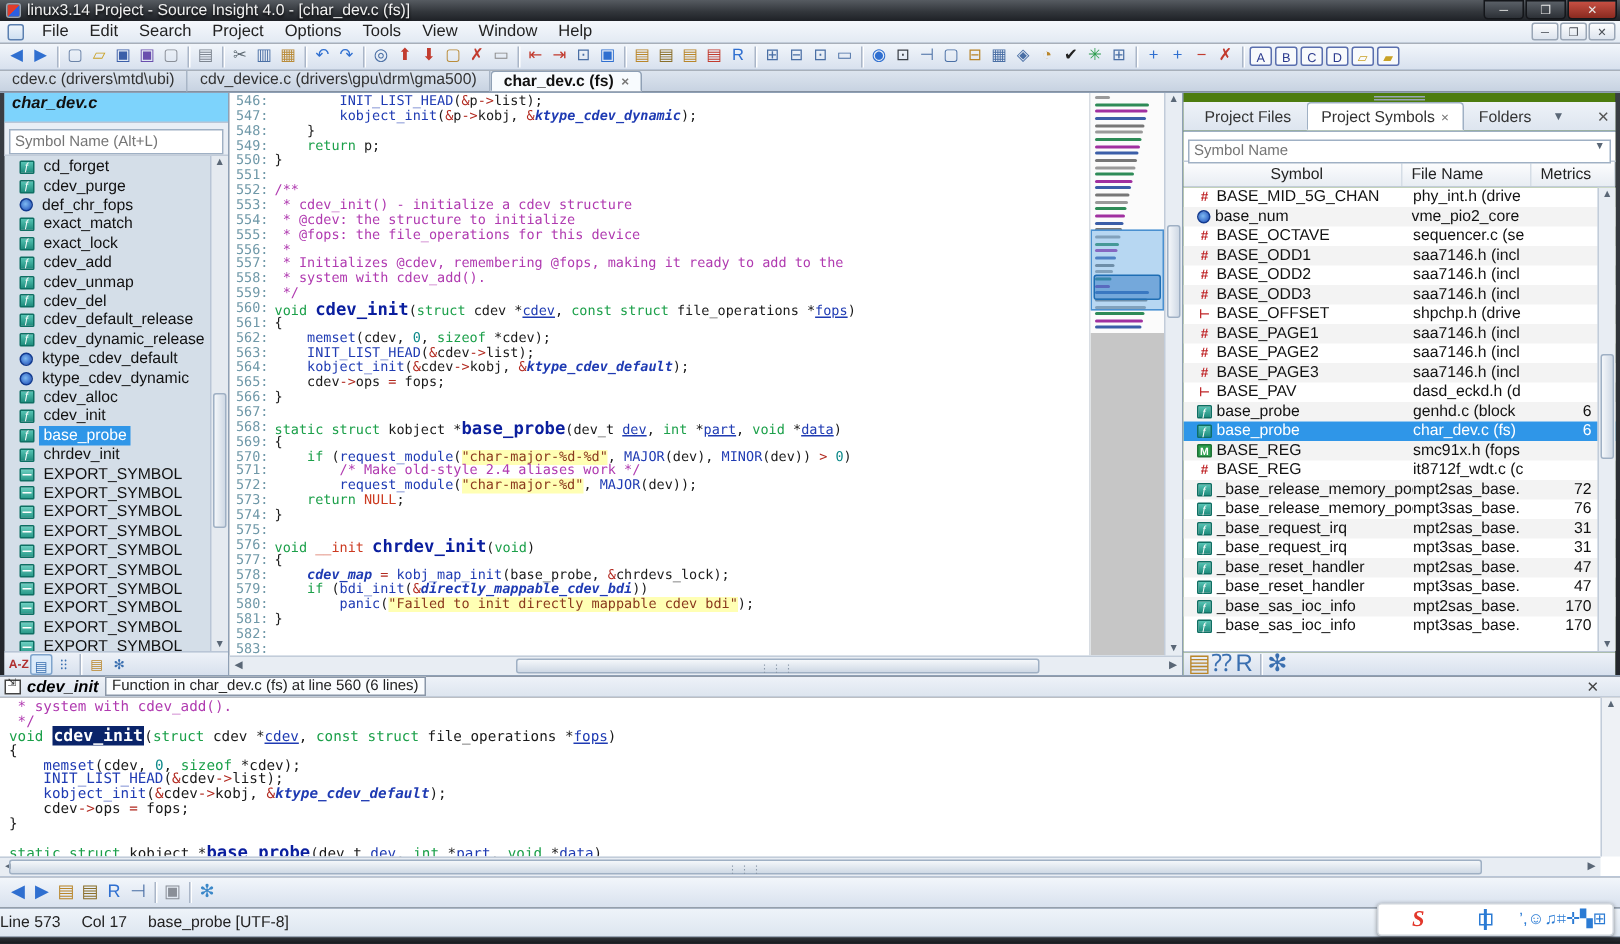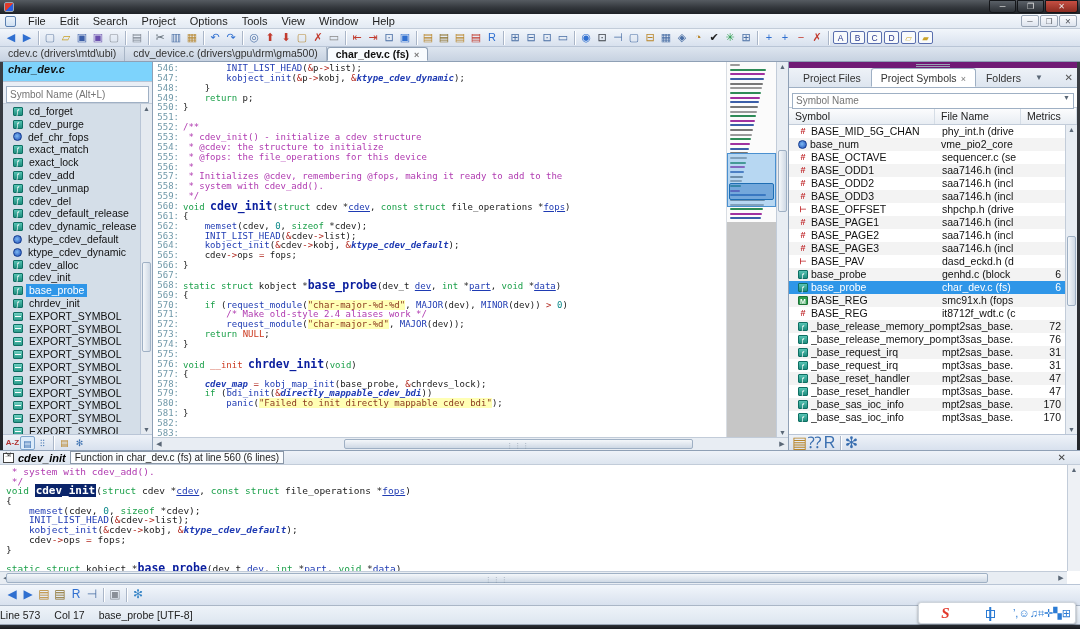--- a/index.html
+++ b/index.html
@@ -90,35 +90,35 @@
   .mm-view{position:absolute;left:0;right:0;top:91px;height:54px;background:rgba(100,170,230,.45);border:1px solid #4a90d0;}
   .mm-box{position:absolute;left:2px;right:2px;top:121px;height:17px;background:rgba(35,110,190,.45);border:1px solid #1f6eb4;border-radius:2px;}
   .vscroll{width:12px;flex:none;background:#e8edf3;border-left:1px solid #c2ccd9;position:relative;}
   .vscroll .thumb{position:absolute;left:1px;right:1px;top:88px;height:62px;background:linear-gradient(90deg,#f4f7fa,#cfd9e5);border:1px solid #9fb0c4;border-radius:2px;}
   .hscroll{height:13px;background:#e8edf3;border-top:1px solid #c2ccd9;position:relative;flex:none;}
   .hscroll .thumb{position:absolute;top:1px;bottom:1px;left:30%;width:55%;background:linear-gradient(#f4f7fa,#cfd9e5);border:1px solid #9fb0c4;border-radius:2px;}
   .hscroll .grip{position:absolute;top:2px;left:50%;transform:translateX(-50%);font-size:7px;color:#8a98a8;letter-spacing:1px;}
   .harr{position:absolute;top:0;bottom:0;width:12px;text-align:center;font-size:7px;line-height:12px;color:#5a6776;}
 
   
-  .rpanel{width:289px;background:#701a75;display:flex;flex-direction:column;border-left:1px solid #8fa0b5;flex:none;}
+  .rpanel{width:289px;background:#4d7c0f;display:flex;flex-direction:column;border-left:1px solid #8fa0b5;flex:none;}
   .rp-grip{height:6px;position:relative;}
   .rp-grip::after{content:"";position:absolute;left:44%;right:44%;top:2px;height:1px;background:#9aa6b6;box-shadow:0 2px 0 #9aa6b6;}
   .rp-tabs{height:20px;display:flex;align-items:flex-end;border-bottom:1px solid #9fb0c4;font-size:10.5px;color:#333;padding-left:4px;position:relative;background:linear-gradient(#eef2f8,#dde5ef);}
   .rp-tab{height:19px;line-height:18px;padding:0 9px;border:1px solid transparent;white-space:nowrap;}
   .rp-tab.active{background:#fff;border:1px solid #9fb0c4;border-bottom-color:#fff;border-radius:3px 3px 0 0;}
   .rp-tab .tabx{margin-left:4px;}
   .rp-chev{width:16px;text-align:center;color:#5a6776;font-size:8px;line-height:18px;}
   .rp-close{position:absolute;right:4px;top:4px;font-size:10px;color:#555;}
   .rp-searchwrap{height:20px;background:#fff;border-bottom:1px solid #c2ccd9;padding:2px 3px;position:relative;}
   .rp-search{width:100%;height:16px;border:1px solid #9fb0c4;font-size:10px;padding:0 3px;color:#999;font-family:"Liberation Sans",sans-serif;}
   .rp-search-chev{position:absolute;right:7px;top:6px;font-size:7px;color:#5a6776;}
   .rp-thead{height:17px;display:flex;background:linear-gradient(#fdfdfe,#e8edf3);border-bottom:1px solid #c2ccd9;font-size:10.5px;color:#222;}
   .rp-th{line-height:16px;padding-left:6px;border-right:1px solid #d5dde6;}
-  .th-sym{width:146px;}
+  .th-sym{width:146px;text-align:center;}
   .th-file{width:86px;}
   .th-met{flex:1;text-align:left;}
   .rp-rows{flex:1;overflow:hidden;position:relative;font-size:10.5px;background:#fff;}
   .rp-row{height:13px;line-height:13px;display:flex;align-items:center;white-space:nowrap;color:#111;}
   .rp-row.odd{background:#f3f3f3;}
   .rp-row.selected{background:#2f96e8;color:#fff;}
   .rp-row .sic{margin:0 3px 0 9px;}
   .rp-sym{width:131px;overflow:hidden;}
   .rp-file{width:88px;overflow:hidden;}
   .rp-met{flex:1;text-align:right;padding-right:16px;}
@@ -156,20 +156,21 @@
   .zhong{display:inline-block;width:9px;height:8px;border:1.5px solid #2b7bd4;position:relative;vertical-align:middle;}
   .zhong::after{content:"";position:absolute;left:50%;top:-4px;height:14px;width:1.5px;background:#2b7bd4;transform:translateX(-50%);}
 </style>
 </head>
 <body>
 
 <div class="app">
 
   <div class="titlebar">
     <span class="appicon"></span>
+    <span class="titletext">linux3.14 Project - Source Insight 4.0 - [char_dev.c (fs)]</span>
     <div class="wcontrols">
       <div class="wbtn">─</div>
       <div class="wbtn">❐</div>
       <div class="wbtn close">✕</div>
     </div>
   </div>
 
   <div class="menubar">
     <span class="mdiicon"></span>
     <div id="menus" style="display:flex">

